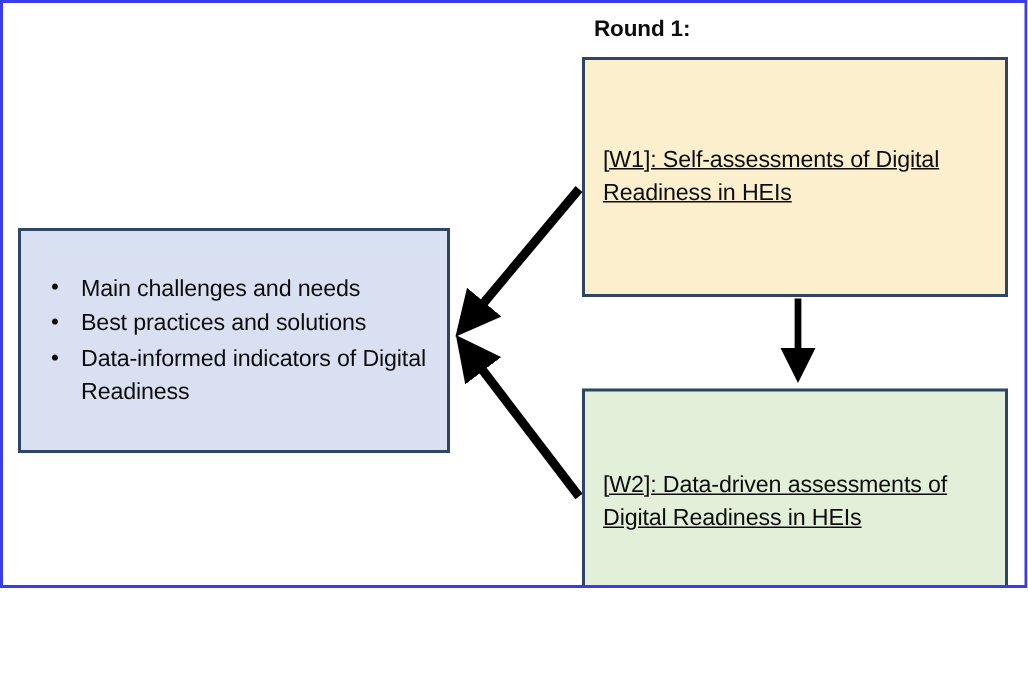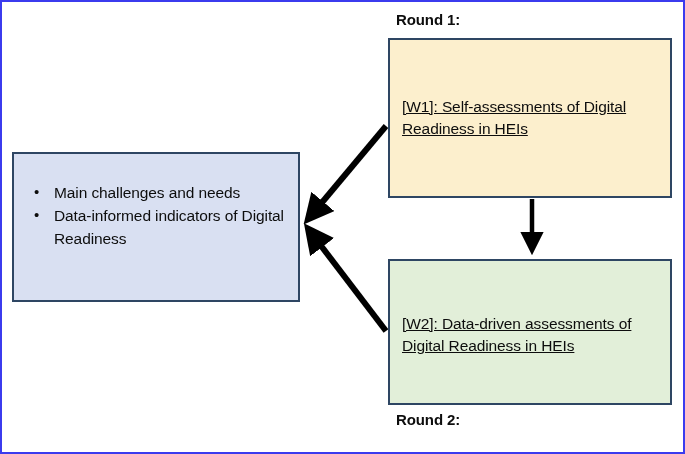--- a/index.html
+++ b/index.html
@@ -3,21 +3,21 @@
 <meta charset="utf-8">
 <style>
   html, body {
     margin: 0;
     padding: 0;
     background: #ffffff;
   }
   #figure {
     position: relative;
     width: 685px;
-    height: 454px;
+    height: 392px;
     background: #ffffff;
     border: 2px solid #3b3bee;
     box-sizing: border-box;
     font-family: "Liberation Sans", sans-serif;
     overflow: hidden;
   }
   .svg-layer {
     position: absolute;
     left: 0;
     top: 0;
@@ -143,17 +143,18 @@
   <div class="node" id="box-round2">
     <div class="node-text">[W2]: Data-driven assessments of Digital Readiness in HEIs</div>
   </div>
 
   <div class="round-label" id="label-round2">Round 2:</div>
 
 
   <div class="node" id="box-outcomes">
     <ul class="bullet-list" id="outcomes-list">
         <li>Main challenges and needs</li>
+        <li>Best practices and solutions</li>
         <li>Data-informed indicators of Digital Readiness</li>
       </ul>
   </div>
 
 </div>
 
 </body></html>

